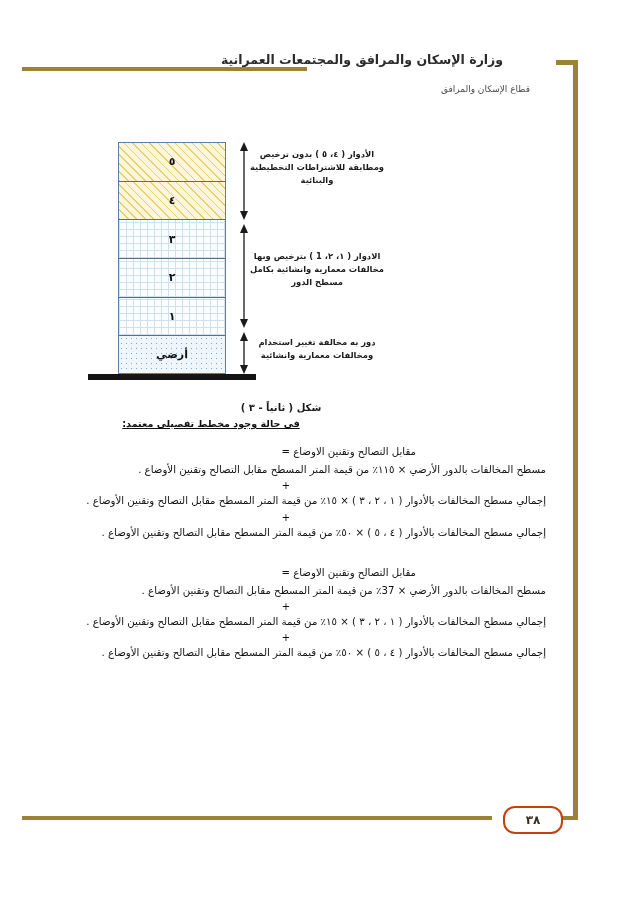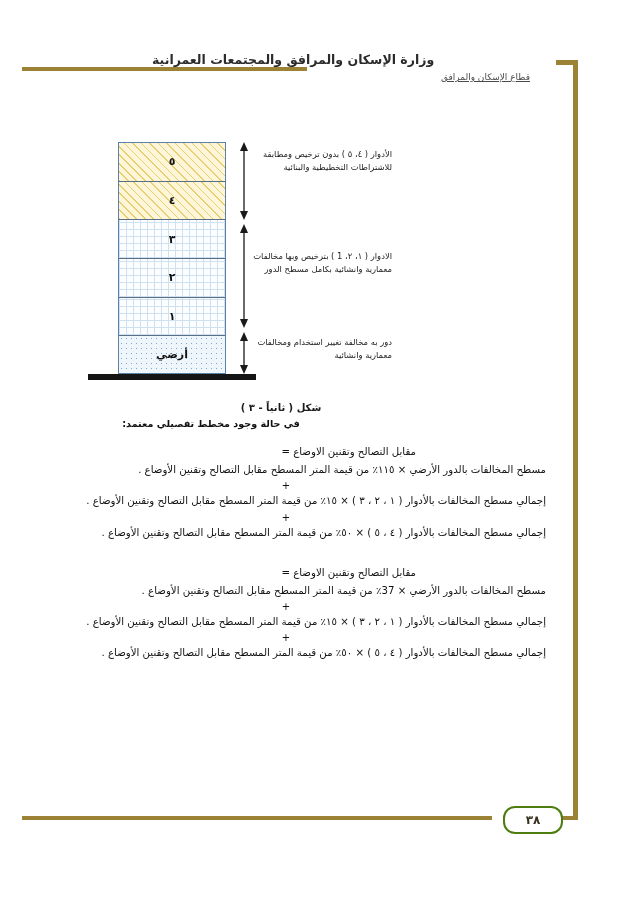--- a/index.html
+++ b/index.html
@@ -35,25 +35,25 @@
   }
 
   
   .header{
     position:absolute;right:58px;top:52px;width:420px;
     text-align:left;direction:rtl;
   }
   .header-title{
     font-size:12.5px;font-weight:bold;color:#2b2b2b;
     letter-spacing:0px;line-height:1.3;
-    text-align:left;
+    text-align:center;
   }
   .header-sub{
-    font-size:9px;color:#4a4a4a;margin-top:4px;
-    text-align:right;padding-right:42px;text-decoration:underline;
+    font-size:9px;color:#4a4a4a;margin-top:16px;
+    text-align:right;padding-right:42px;
   }
 
   
   .diagram{position:absolute;left:0;top:132px;width:630px;height:290px;}
 
   .building{
     position:absolute;left:118px;top:10px;width:108px;height:232px;
     border:1.4px solid #5a7fa8;box-sizing:border-box;
   }
   .floor{
@@ -91,63 +91,63 @@
     position:absolute;left:88px;top:242px;width:168px;height:6px;
     background:#141414;
   }
 
   
   .dim{position:absolute;left:237px;width:14px;}
   .dim svg{display:block;}
 
   
   .annot{
-    position:absolute;direction:rtl;
-    font-size:8.4px;line-height:1.55;color:#1c1c1c;font-weight:400;
+    position:absolute;direction:rtl;text-align:center;
+    font-size:8.4px;line-height:1.55;color:#1c1c1c;font-weight:700;
     width:150px;
   }
   .annot-1{right:238px;top:16px;}
   .annot-2{right:238px;top:118px;}
   .annot-3{right:238px;top:204px;}
 
   .figure-caption{
     position:absolute;left:0;right:0;top:270px;
     text-align:center;direction:rtl;
     font-size:10px;font-weight:bold;color:#1a1a1a;
     padding-right:68px;
   }
 
   
   .blocks{
     position:absolute;left:26px;top:418px;width:520px;direction:rtl;
   }
   .block{margin-bottom:22px;}
   .block-heading{
     text-align:center;font-size:9.6px;font-weight:bold;
-    color:#111;
+    text-decoration:underline;color:#111;
     margin-bottom:14px;padding-right:150px;
   }
   .eq-lead{
     text-align:right;font-size:10.2px;color:#111;
     line-height:1.75;padding-right:130px;
   }
   .eq-line{
     font-size:10.2px;color:#111;
     line-height:1.8;
   }
   .plus{
     text-align:center;font-size:10px;color:#111;line-height:1.1;
     padding:1px 0;
   }
 
   
   .page-pill{
     position:absolute;left:503px;top:806px;
     width:56px;height:24px;border-radius:12px;
-    border:2px solid #4d7c0f;background:#ffffff;
+    border:2px solid #c2410c;background:#ffffff;
     display:flex;align-items:center;justify-content:center;
     font-size:12px;font-weight:bold;color:#3a3020;
     z-index:5;
   }
 </style>
 </head>
 <body>
 
 <div class="page">
 

